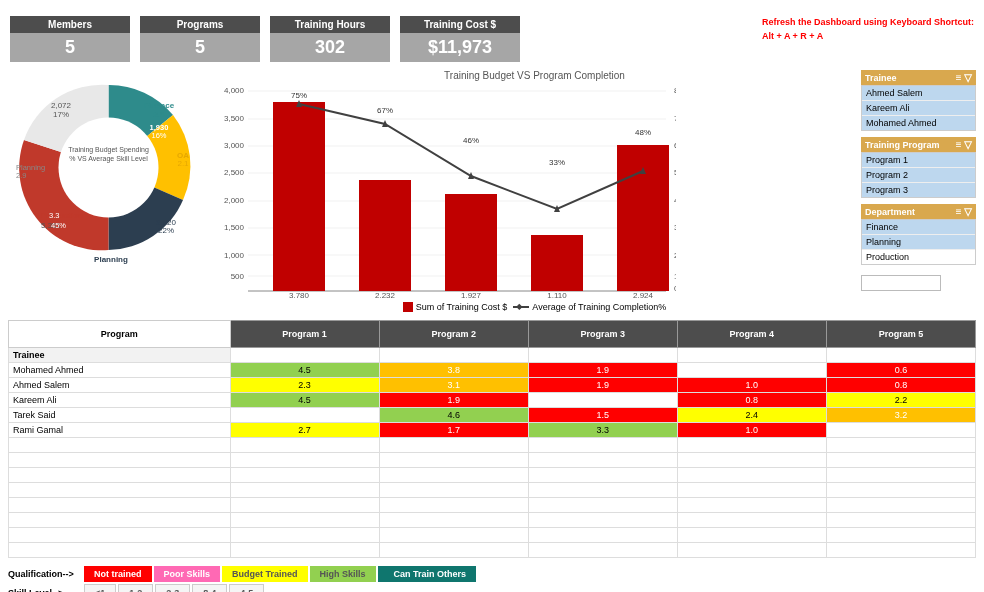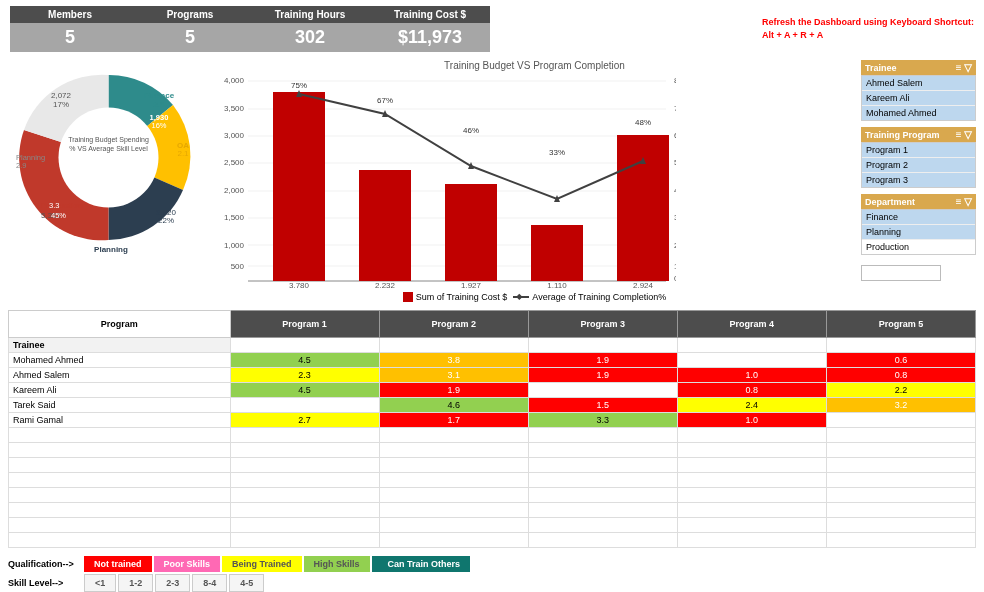--- a/index.html
+++ b/index.html
@@ -1,22 +1,23 @@
 <!DOCTYPE html>
 <html><head>
   <meta charset="utf-8">
   <style>
     * { box-sizing: border-box; margin: 0; padding: 0; }
     body { font-family: Arial, sans-serif; background: #fff; font-size: 11px; width: 984px; height: 592px; overflow: hidden; }
 
     .header-row {
       display: flex;
       background: #fff;
-      padding: 6px 10px 4px 10px;
-      align-items: center;
+      padding: 16px 10px 4px 10px;
+      gap: 10px;
+      align-items: flex-start;
     }
     .kpi-box {
       display: flex;
       flex-direction: column;
       align-items: center;
       min-width: 120px;
     }
     .kpi-label {
       background: #4d4d4d;
       color: #fff;
@@ -513,21 +514,21 @@
           <td>&nbsp;</td>
         </tr>
       </tbody>
   </table>
 </div>
 
 <div class="qual-section">
   <div class="qual-label">Qualification--&gt;</div>
   <div class="qual-box" style="background:#FF0000;color:#fff;">Not trained</div>
   <div class="qual-box" style="background:#FF69B4;color:#fff;">Poor Skills</div>
-  <div class="qual-box" style="background:#FFFF00;color:#555;">Being Trained</div>
+  <div class="qual-box" style="background:#FFFF00;color:#555;">Budget Trained</div>
   <div class="qual-box" style="background:#92D050;color:#555;">High Skills</div>
   <div class="qual-box" style="background:#0f766e;color:#fff;padding-left:16px;">Can Train Others</div>
 </div>
 <div class="skill-section">
   <div class="skill-label">Skill Level--&gt;</div>
   <div class="qual-box" style="background:#f5f5f5;color:#555;border:1px solid #ccc;">&lt;1</div>
   <div class="qual-box" style="background:#f5f5f5;color:#555;border:1px solid #ccc;">1-2</div>
   <div class="qual-box" style="background:#f5f5f5;color:#555;border:1px solid #ccc;">2-3</div>
   <div class="qual-box" style="background:#f5f5f5;color:#555;border:1px solid #ccc;">8-4</div>
   <div class="qual-box" style="background:#f5f5f5;color:#555;border:1px solid #ccc;">4-5</div>

